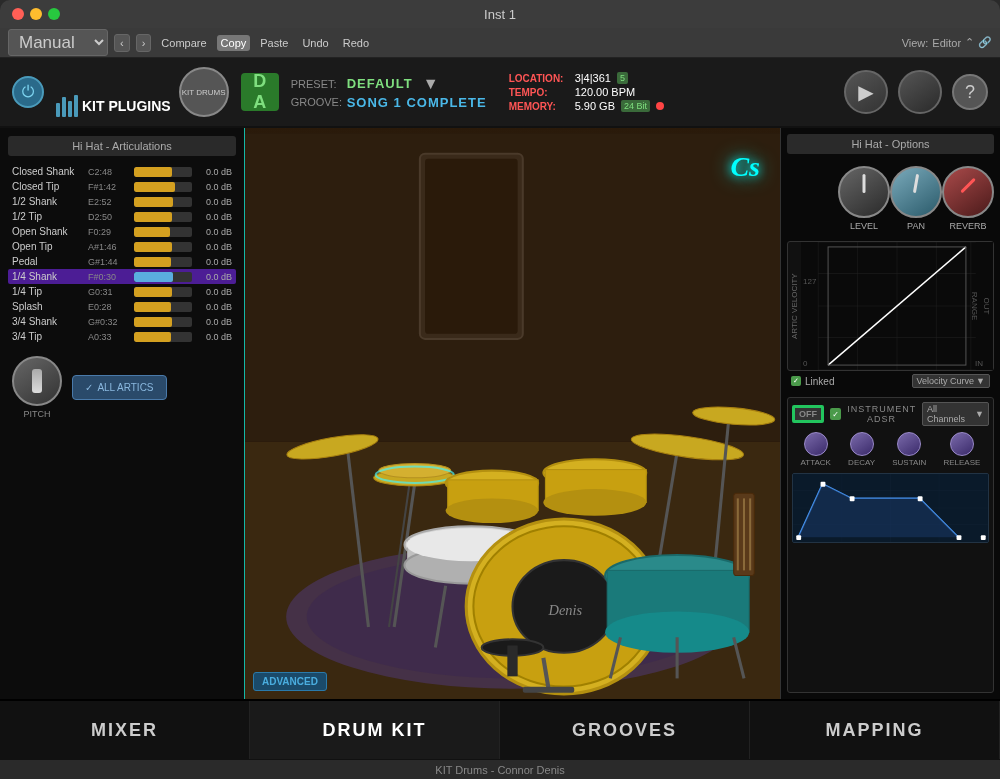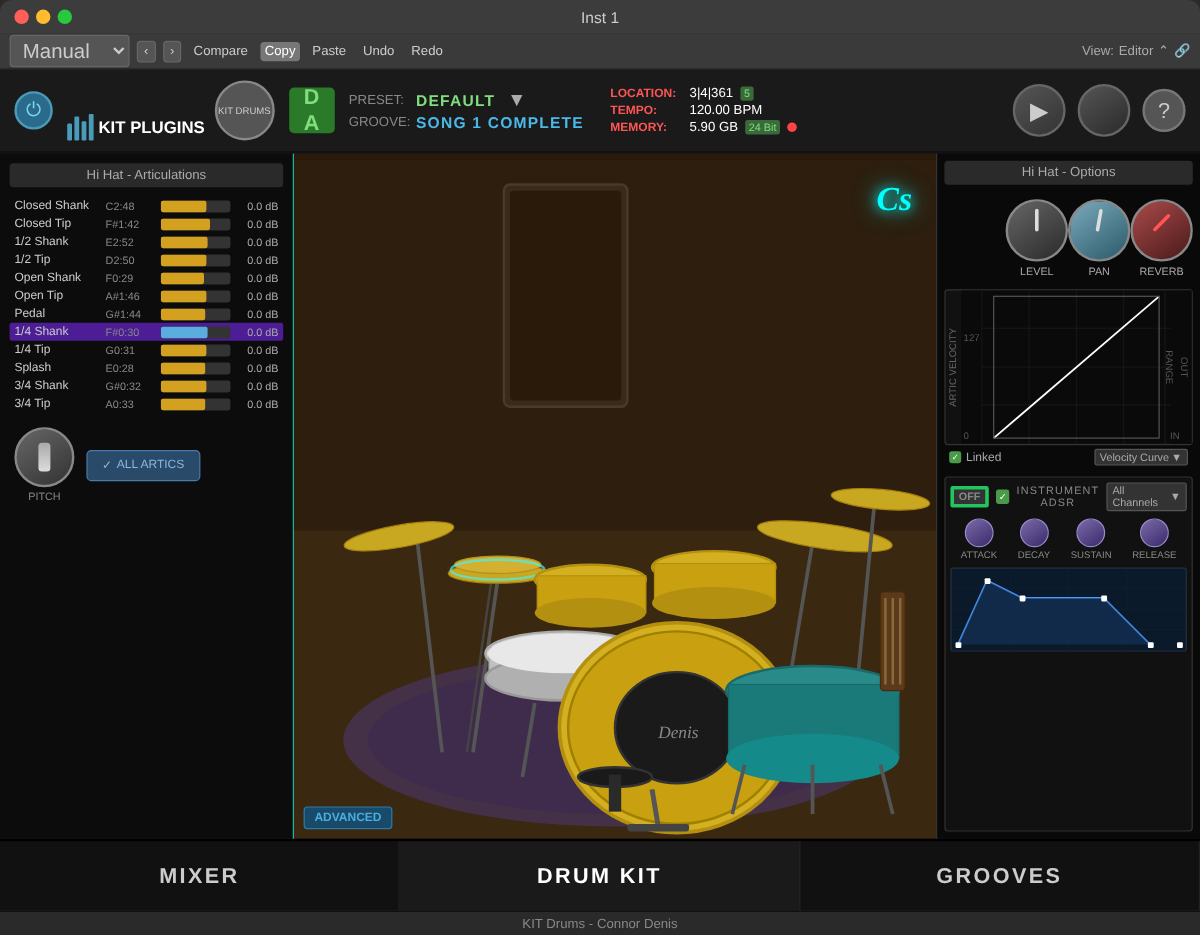--- a/index.html
+++ b/index.html
@@ -1101,17 +1101,20 @@
 <div class="bottom-nav">
   <div class="nav-tab">
     <span>MIXER</span>
   </div>
   <div class="nav-tab active">
     <span>DRUM KIT</span>
   </div>
   <div class="nav-tab">
     <span>GROOVES</span>
   </div>
+  <div class="nav-tab">
+    <span>MAPPING</span>
+  </div>
 </div>
 
 <div class="status-bar">
   <span>KIT Drums - Connor Denis</span>
 </div>
 
 </body></html>

